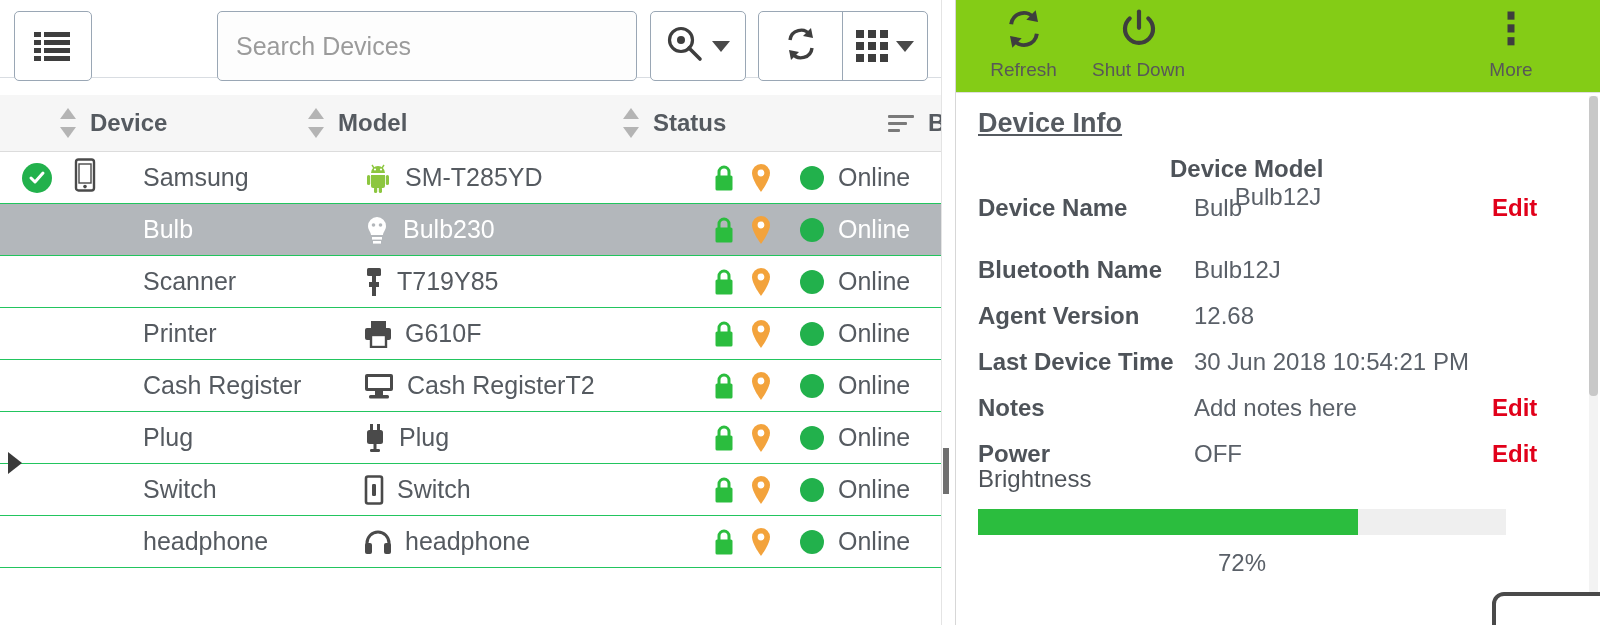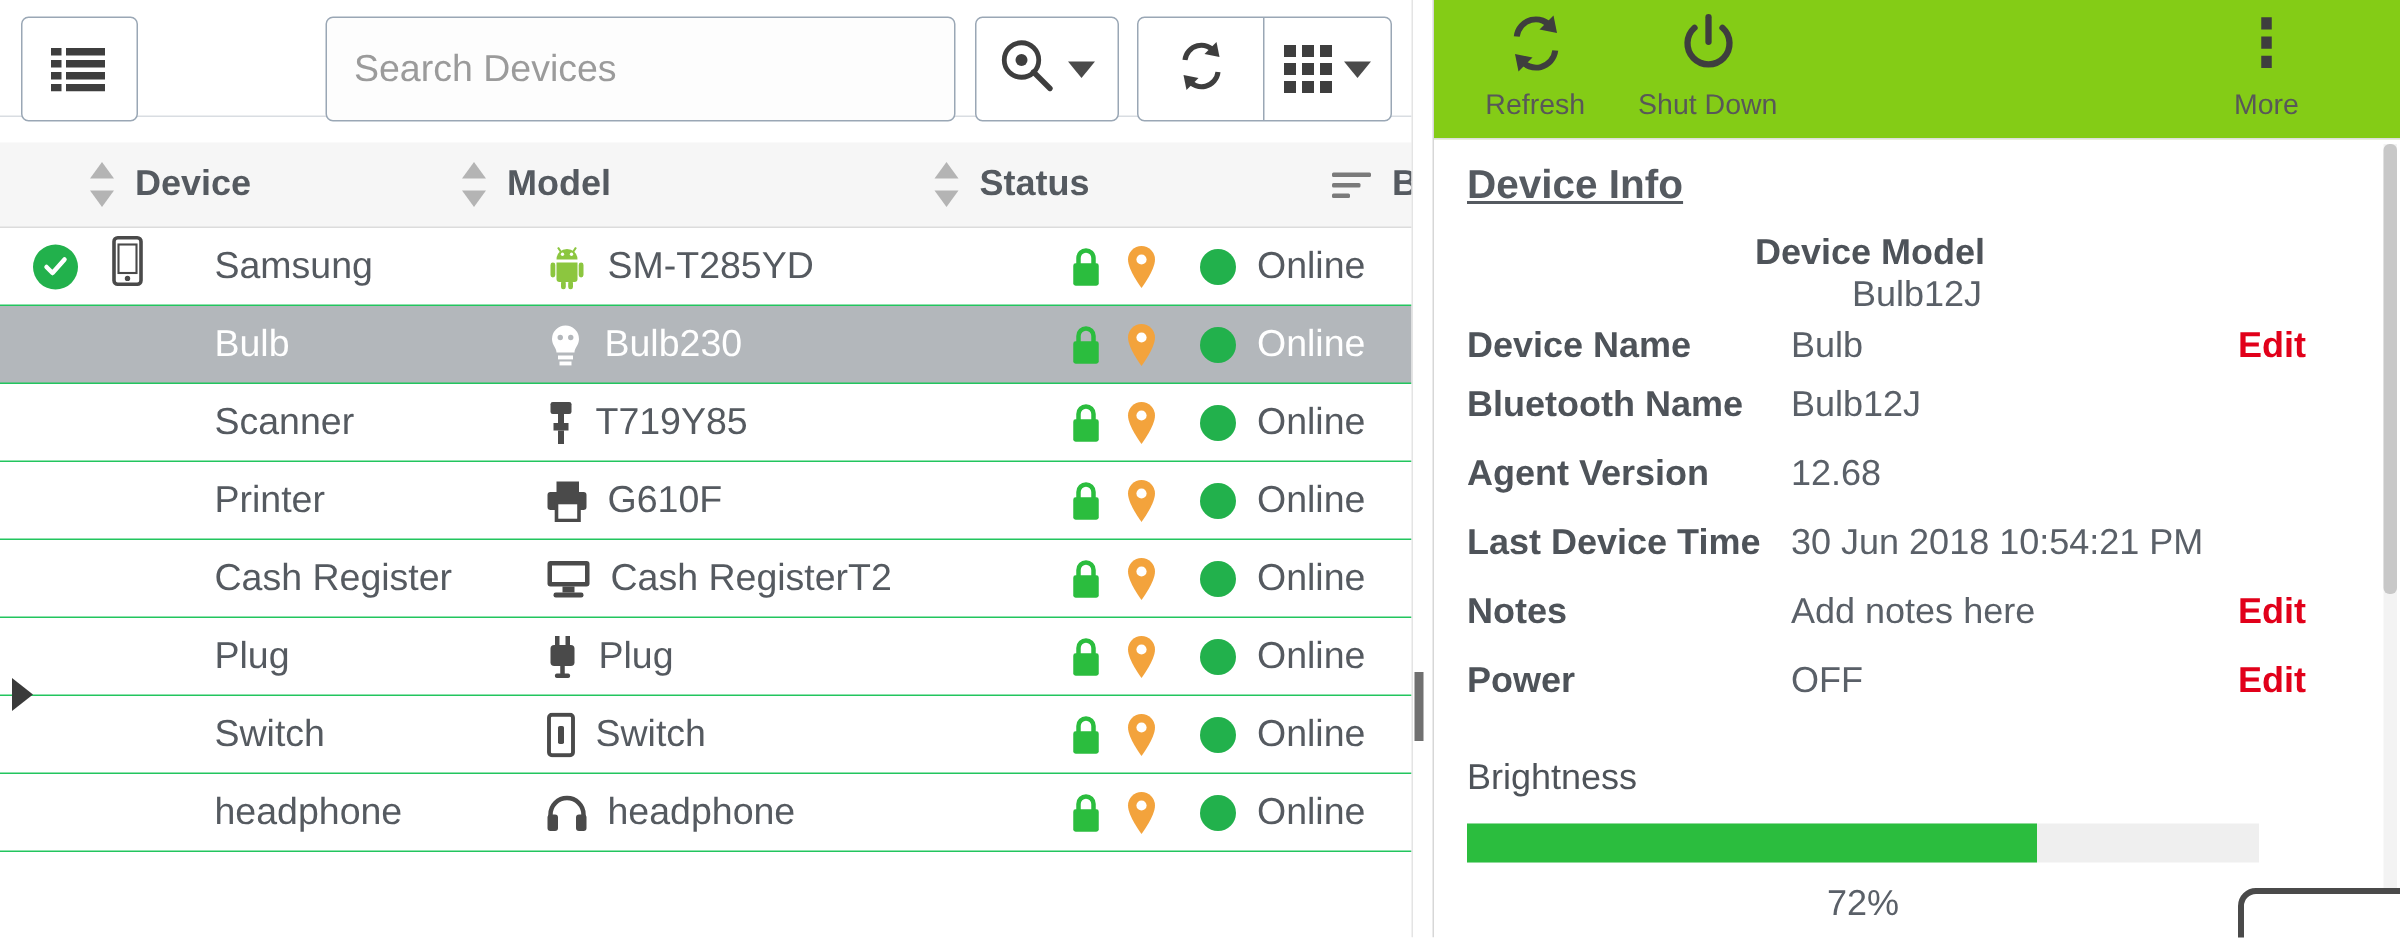--- a/index.html
+++ b/index.html
@@ -279,21 +279,21 @@
     flex: 1;
     font-size: 24px; color: #5a6068;
   }
   .info-edit {
     width: 86px; flex: none;
     font-size: 24px; font-weight: bold; color: #e1001a;
     cursor: pointer;
   }
 
   #brightness-block { position: absolute; left: 22px; top: 372px; width: 600px; }
-  #brightness-label { font-size: 24px; color: #4e5359; margin-top: 40px; }
+  #brightness-label { font-size: 24px; color: #4e5359; }
   #brightness-track {
     margin-top: 16px;
     width: 528px; height: 26px;
     background: #efefef;
   }
   #brightness-fill { height: 100%; background: #2bbd3e; }
   #brightness-pct {
     margin-top: 14px;
     width: 528px;
     text-align: center;
@@ -770,21 +770,21 @@
     </div>
 
     <div id="right-scroll-area">
       <div id="device-info-title">Device Info</div>
       <div id="info-rows">
           <div class="info-row" style="top: 62px; flex-direction: column;">
             <span class="info-label">Device Model</span>
             <span class="info-value">Bulb12J</span>
             <span class="info-edit"></span>
           </div>
-          <div class="info-row" style="top: 115px;">
+          <div class="info-row" style="top: 92px;">
             <span class="info-label">Device Name</span>
             <span class="info-value">Bulb</span>
             <span class="info-edit">Edit</span>
           </div>
           <div class="info-row" style="top: 154px;">
             <span class="info-label">Bluetooth Name</span>
             <span class="info-value">Bulb12J</span>
             <span class="info-edit"></span>
           </div>
           <div class="info-row" style="top: 200px;">

